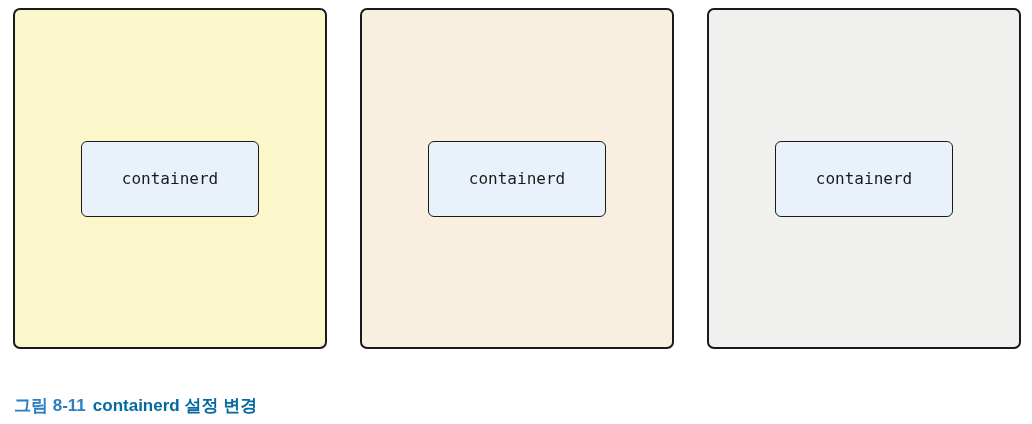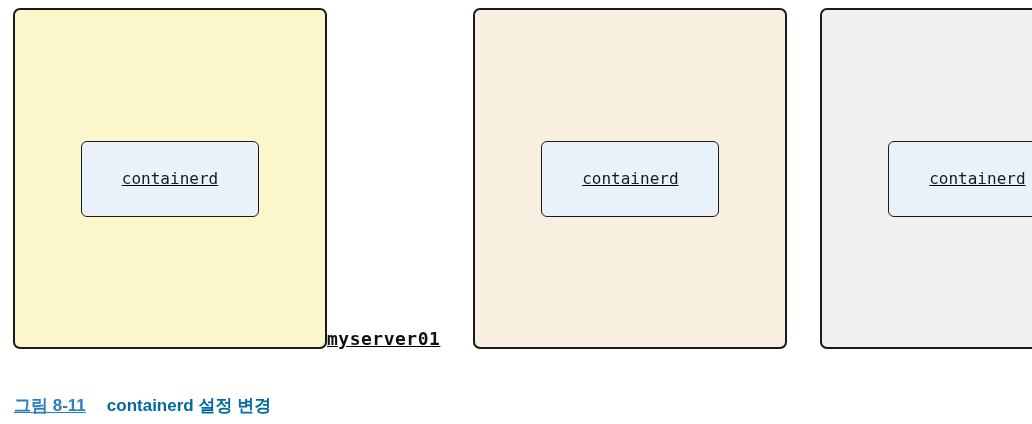--- a/index.html
+++ b/index.html
@@ -17,23 +17,22 @@
   }
   .panels {
     position: absolute;
     top: 8px;
     left: 13px;
     display: flex;
     gap: 33px;
   }
   .panel {
     display: flex;
-    flex-direction: row;
-    align-items: flex-end;
-    text-decoration: underline;
+    flex-direction: column;
+    align-items: center;
   }
   .server-box {
     width: 314px;
     height: 341px;
     border: 2px solid #1a1a1a;
     border-radius: 7px;
     display: flex;
     align-items: center;
     justify-content: center;
   }
@@ -59,41 +58,39 @@
   }
   .caption {
     position: absolute;
     left: 14px;
     top: 394px;
     font-size: 17px;
     white-space: nowrap;
   }
   .caption-label {
     font-weight: bold;
-    margin-right: 21px;
-    text-decoration: underline;
+    margin-right: 7px;
   }
   .caption-text {
     color: #0369a1;
     font-weight: bold;
   }
 </style>
 </head>
 <body>
 
 <div class="figure">
   <div class="panels">
 
     <div class="panel">
       <div class="server-box" style="background-color: rgb(252, 246, 203);">
         <div class="containerd-box" style="background-color: rgb(233, 242, 251);">
           <span>containerd</span>
         </div>
       </div>
-      <div class="server-label">myserver01</div>
     </div>
 
     <div class="panel">
       <div class="server-box" style="background-color: rgb(249, 239, 224);">
         <div class="containerd-box" style="background-color: rgb(233, 242, 251);">
           <span>containerd</span>
         </div>
       </div>
     </div>
 

